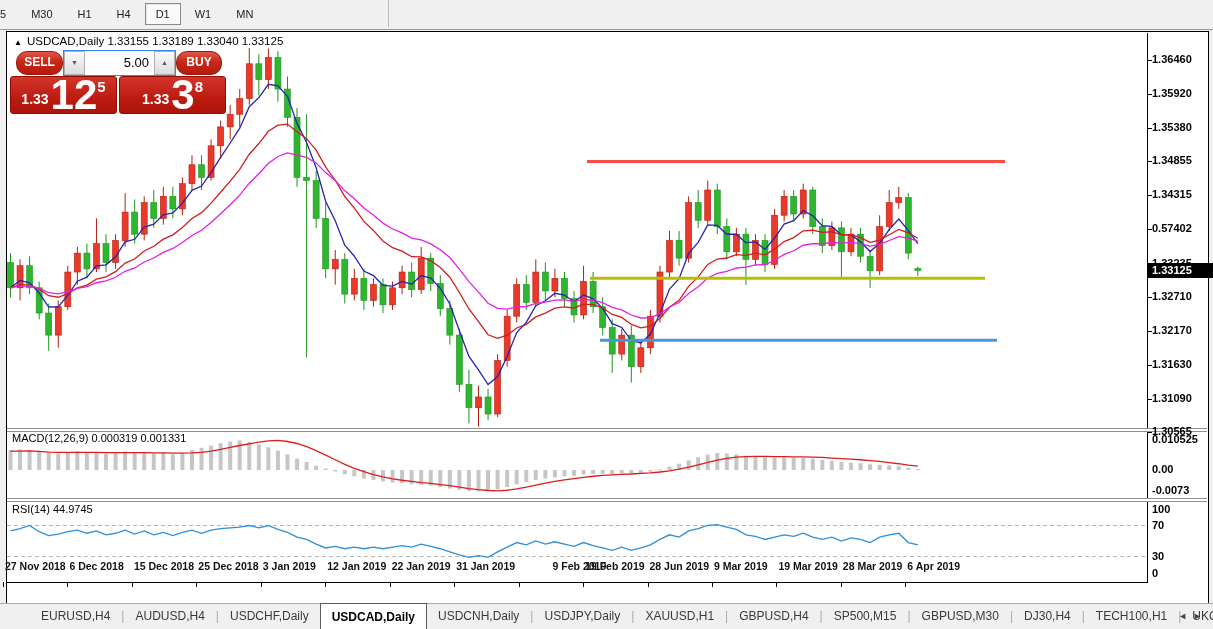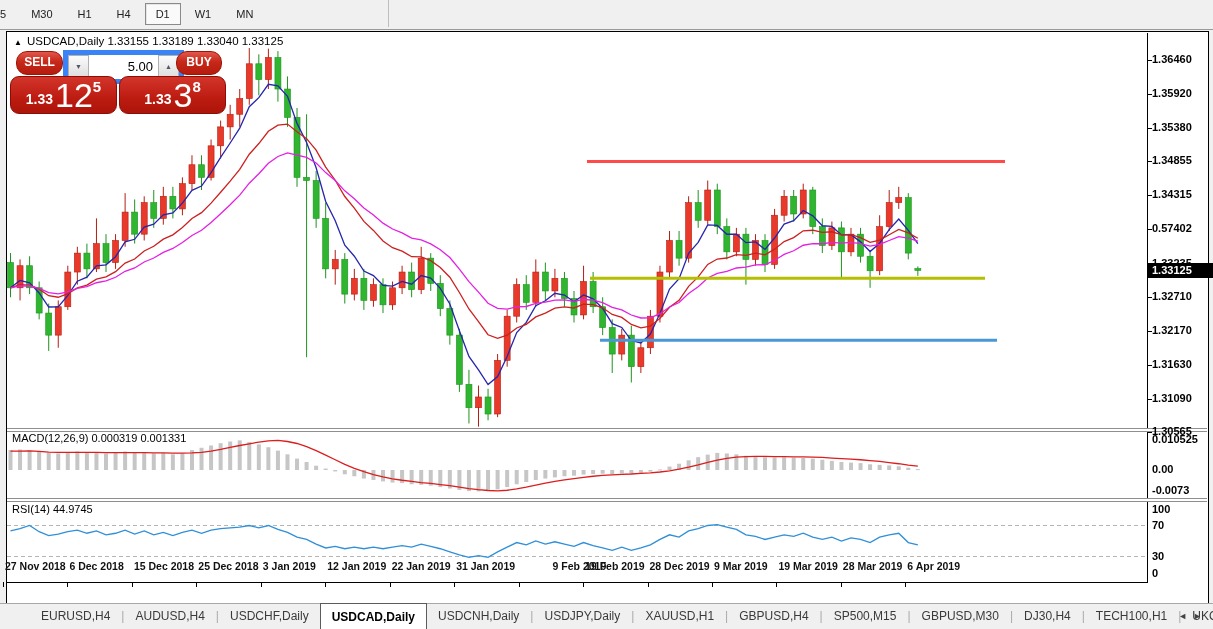--- a/index.html
+++ b/index.html
@@ -26,30 +26,30 @@
   .axlabel{position:absolute;left:1152px;font-size:11px;font-weight:bold;color:#000;white-space:nowrap;text-align:right;}
   .axtick{position:absolute;left:1147px;width:5px;height:1px;background:#000;}
   .dtick{position:absolute;top:582px;width:1px;height:5px;background:#000;}
   .dlabel{position:absolute;top:560px;font-size:10.5px;font-weight:bold;color:#111;white-space:nowrap;}
   #pricetag{position:absolute;left:1148px;top:263px;width:62px;height:15px;background:#000;color:#fff;
             font-size:11px;font-weight:bold;line-height:15px;padding-left:4px;}
   
   .tradebtn{position:absolute;height:22px;border:1px solid #9e1508;border-radius:11px;color:#fff;
             font-size:12px;font-weight:bold;text-align:center;line-height:21px;
             background:linear-gradient(#e2574a,#c62819 45%,#b51c0e);cursor:pointer;}
-  #spinner{position:absolute;left:63px;top:50px;width:111px;height:24px;border:5px solid #3b82f6;
+  #spinner{position:absolute;left:63px;top:50px;width:111px;height:24px;border:1px solid #3b82f6;
            background:#fff;display:flex;}
   .spinbtn{width:21px;height:100%;background:linear-gradient(#fbfbfb,#dcdcdc);border:1px solid #b0b0b0;
            font-size:7px;color:#556;text-align:center;line-height:22px;cursor:pointer;box-sizing:border-box;}
   #spinval{flex:1;font-size:13px;color:#000;text-align:right;line-height:23px;padding-right:5px;}
-  .pricebox{position:absolute;top:76px;width:107px;height:38px;border:1px solid #8d0d05;border-radius:9px;
+  .pricebox{position:absolute;top:76px;width:107px;height:38px;border:1px solid #8d0d05;border-radius:3px;
             background:linear-gradient(#d3352a,#bc1b10 60%,#ad140a);color:#fff;display:flex;
             align-items:flex-end;justify-content:center;padding-bottom:3px;box-sizing:border-box;cursor:pointer;}
   .pb-small{font-size:14px;font-weight:bold;margin:0 2px 3px 0;}
-  .pb-big{font-size:34px;font-weight:normal;line-height:30px;}
+  .pb-big{font-size:42px;font-weight:bold;line-height:30px;}
   .pb-sup{font-size:15px;font-weight:bold;align-self:flex-start;margin-top:1px;}
   
   #tabbar{position:absolute;left:0;top:603px;width:1213px;height:26px;background:#f0f0f0;
           border-top:1px solid #a8a8a8;display:flex;align-items:stretch;padding-left:30px;box-sizing:border-box;}
   .tab{font-size:12px;color:#3a3a3a;padding:5px 11px 0 11px;white-space:nowrap;cursor:pointer;}
   .tab.active{background:#fff;border:1px solid #5c5c5c;border-bottom:none;font-weight:bold;color:#000;
               margin-top:-1px;padding-top:6px;}
   .tabdiv{color:#aaa;font-size:12px;padding-top:5px;}
   #tabscroll{position:absolute;right:5px;top:611px;font-size:9px;color:#444;letter-spacing:6px;cursor:pointer;}
 </style>
@@ -475,21 +475,21 @@
 <div class="dlabel" style="position: absolute; left: 327.25px; z-index: 5;">12 Jan 2019</div>
 <div class="dtick" style="position: absolute; left: 389.7px;"></div>
 <div class="dlabel" style="position: absolute; left: 391.7px; z-index: 5;">22 Jan 2019</div>
 <div class="dtick" style="position: absolute; left: 454.15px;"></div>
 <div class="dlabel" style="position: absolute; left: 456.15px; z-index: 5;">31 Jan 2019</div>
 <div class="dtick" style="position: absolute; left: 518.6px;"></div>
 <div class="dlabel" style="position: absolute; left: 520.6px; z-index: 5; padding-left: 32px;">9 Feb 2019</div>
 <div class="dtick" style="position: absolute; left: 583.05px;"></div>
 <div class="dlabel" style="position: absolute; left: 585.05px; z-index: 5;">19 Feb 2019</div>
 <div class="dtick" style="position: absolute; left: 647.5px;"></div>
-<div class="dlabel" style="position: absolute; left: 649.5px; z-index: 5;">28 Dec 2019</div>
+<div class="dlabel" style="position: absolute; left: 649.5px; z-index: 5;">28 Jun 2019</div>
 <div class="dtick" style="position: absolute; left: 711.95px;"></div>
 <div class="dlabel" style="position: absolute; left: 713.95px; z-index: 5;">9 Mar 2019</div>
 <div class="dtick" style="position: absolute; left: 776.4px;"></div>
 <div class="dlabel" style="position: absolute; left: 778.4px; z-index: 5;">19 Mar 2019</div>
 <div class="dtick" style="position: absolute; left: 840.85px;"></div>
 <div class="dlabel" style="position: absolute; left: 842.85px; z-index: 5;">28 Mar 2019</div>
 <div class="dtick" style="position: absolute; left: 905.3px;"></div>
 <div class="dlabel" style="position: absolute; left: 907.3px; z-index: 5;">6 Apr 2019</div>
 
 </body></html>

